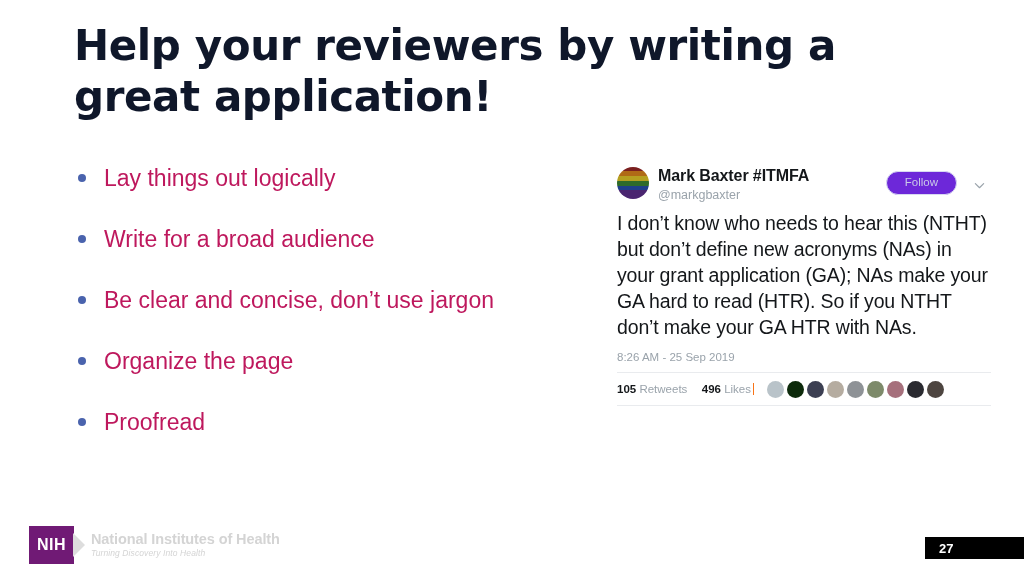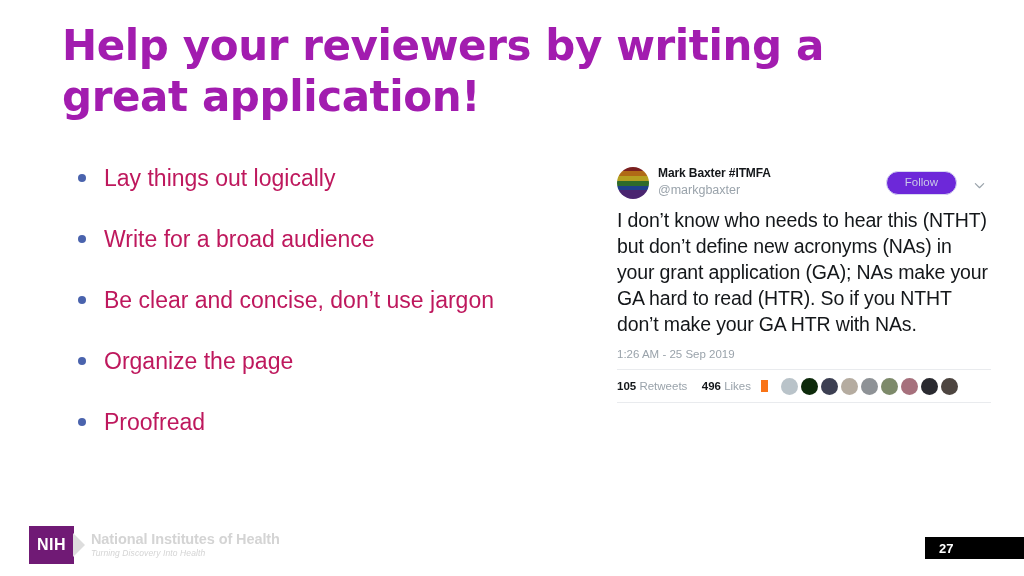--- a/index.html
+++ b/index.html
@@ -11,24 +11,24 @@
     height: 576px;
     background: #ffffff;
     font-family: "Liberation Sans", sans-serif;
     overflow: hidden;
     position: relative;
   }
 
   
   .slide-title {
     position: absolute;
-    left: 62px;
+    left: 74px;
     top: 20px;
     width: 800px;
-    color: #a21caf;
+    color: #0f172a;
     font-family: "DejaVu Sans", sans-serif;
     font-weight: bold;
     font-size: 42px;
     line-height: 1.22;
     letter-spacing: -0.4px;
   }
 
   
   .bullets {
     position: absolute;
@@ -91,21 +91,21 @@
       #4a2570 73%, #4a2570 100%
     );
     margin-top: 1px;
   }
   .tweet-names {
     margin-left: 9px;
     line-height: 1.16;
     padding-top: 1px;
   }
   .tweet-displayname {
-    font-size: 12px;
+    font-size: 16px;
     font-weight: bold;
     color: #14171a;
     letter-spacing: -0.1px;
   }
   .tweet-handle {
     font-size: 12.5px;
     color: #9aa3ab;
     margin-top: 2px;
   }
   .follow-btn {
@@ -148,22 +148,22 @@
   .tweet-stats-row {
     display: flex;
     align-items: center;
     padding-top: 8px;
     padding-bottom: 7px;
   }
   .tweet-stats {
     font-size: 11.5px;
     color: #9aa3ab;
     white-space: nowrap;
-    padding-right: 10px;
-    border-right: 7px solid #f97316;
+    padding-right: 2px;
+    border-right: 1px solid #f97316;
   }
   .tweet-stats b { color: #14171a; }
   .tweet-stats .stat-gap { display: inline-block; width: 8px; }
   .liker-avatars {
     display: flex;
     gap: 3px;
     padding-left: 13px;
   }
   .liker-avatar {
     width: 17px;
@@ -290,21 +290,21 @@
     <div class="follow-btn">Follow</div>
     <span class="chevron-down">
       <svg viewBox="0 0 12 12" width="11" height="11" aria-hidden="true">
         <path d="M1.5 4 L6 8.4 L10.5 4" fill="none" stroke="#9aa3ab" stroke-width="1.3" stroke-linecap="round" stroke-linejoin="round"></path>
       </svg>
     </span>
   </div>
 
   <div class="tweet-body">I don’t know who needs to hear this (NTHT) but don’t define new acronyms (NAs) in your grant application (GA); NAs make your GA hard to read (HTR). So if you NTHT don’t make your GA HTR with NAs.</div>
 
-  <div class="tweet-timestamp">1:26 AM - 25 Sep 2019</div>
+  <div class="tweet-timestamp">8:26 AM - 25 Sep 2019</div>
 
   <div class="tweet-divider"></div>
 
   <div class="tweet-stats-row">
     <div class="tweet-stats">
       <b>105</b>
       <span>Retweets</span>
       <span class="stat-gap"></span>
       <b>496</b>
       <span>Likes</span>

